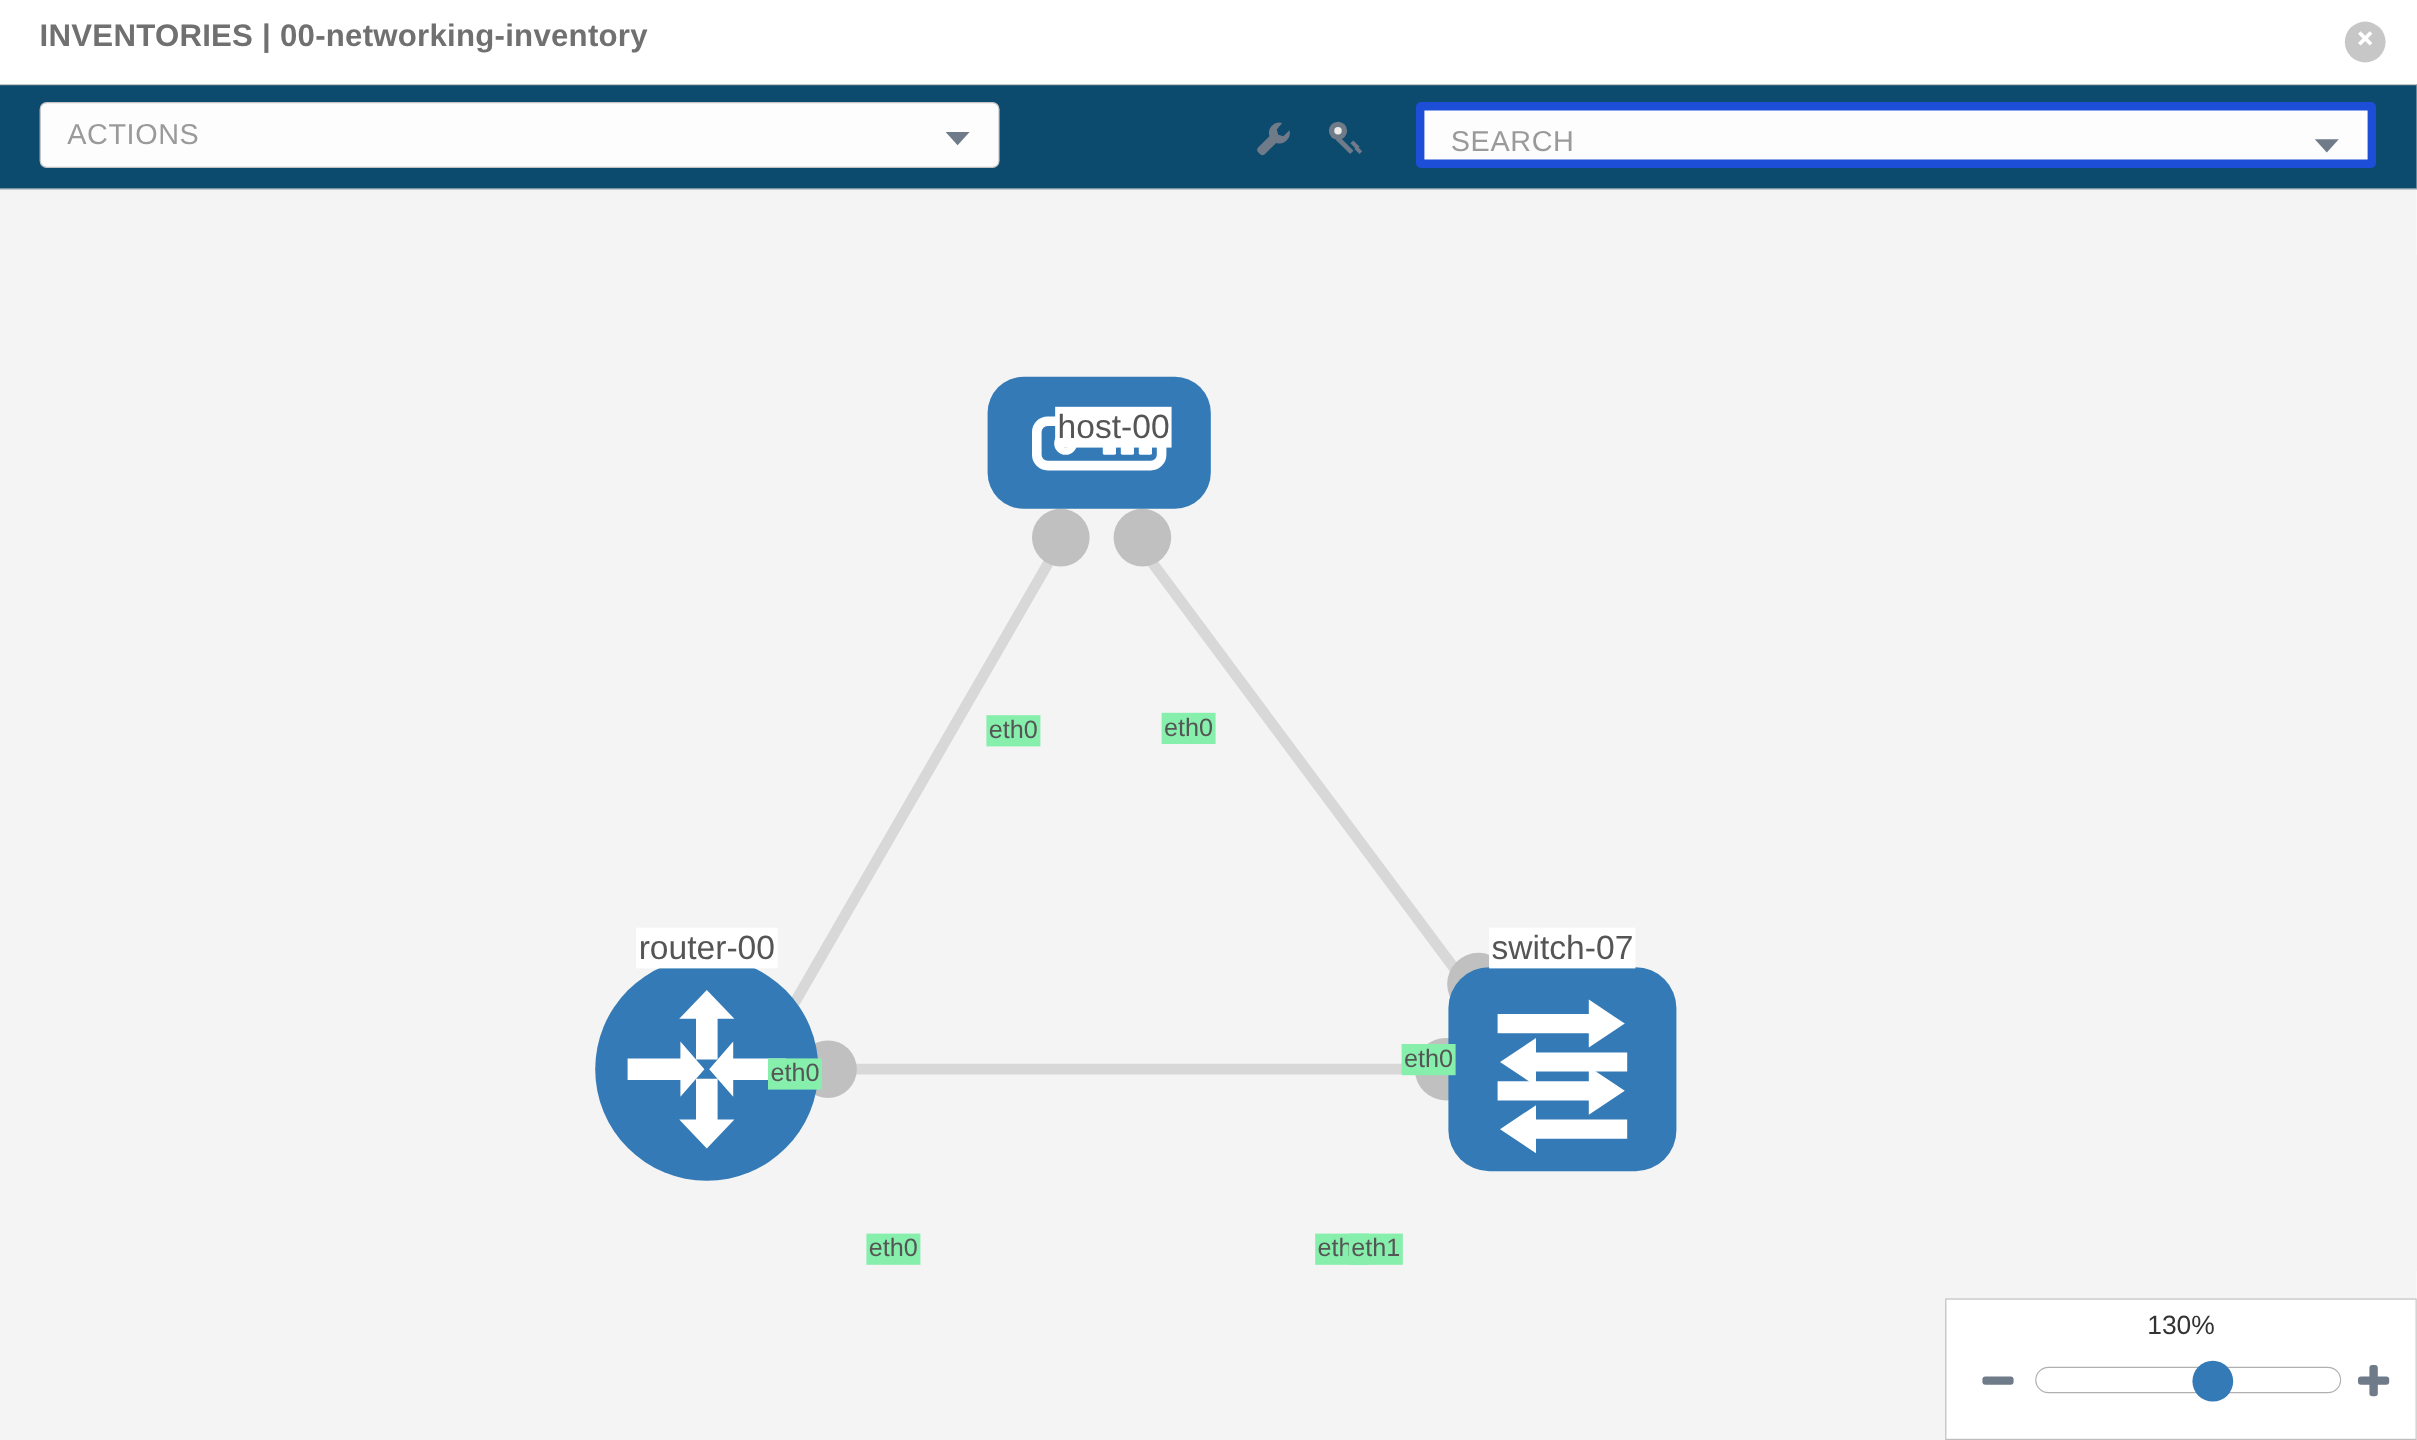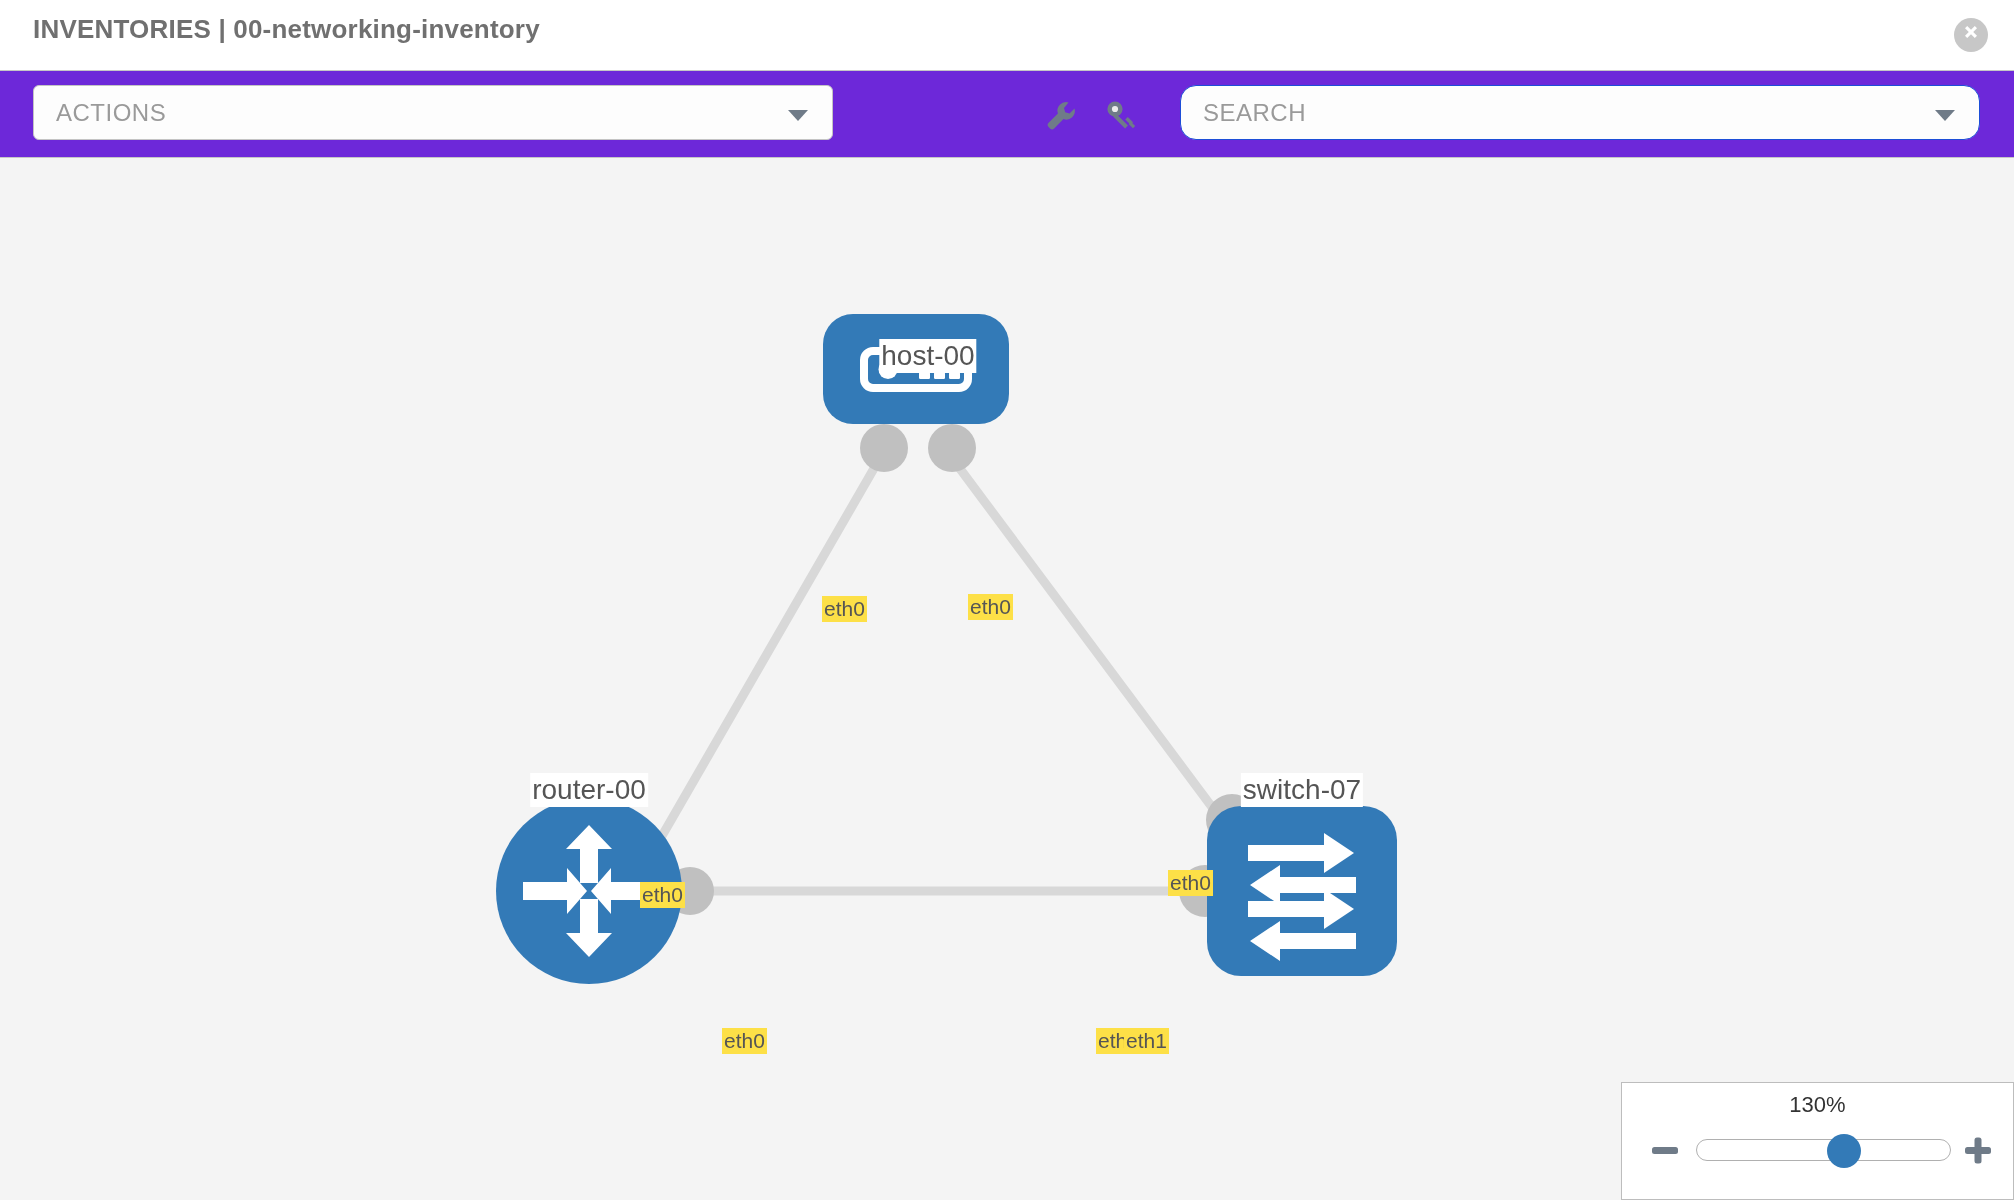--- a/index.html
+++ b/index.html
@@ -24,21 +24,21 @@
   .close-btn {
     position: absolute; right: 26px; top: 18px;
     width: 34px; height: 34px; border-radius: 50%;
     background: #c7c7c7; cursor: pointer;
   }
   .close-btn svg { display: block; width: 34px; height: 34px; }
 
   
   .toolbar {
     position: absolute; left: 0; top: 70px; width: 2014px; height: 88px;
-    background: #6d28d9;
+    background: #0c4a6e;
     border-top: 1px solid #c6c6c6;
     border-bottom: 1px solid #c6c6c6;
     padding-left: 16px;
   }
   .actions-select {
     position: absolute; left: 33px; top: 14px;
     width: 800px; height: 55px;
     background: #fdfdfd;
     border: 1px solid #c4c4c4;
     border-radius: 6px;
@@ -58,22 +58,22 @@
   .tool-icon {
     position: absolute; top: 24px; width: 40px; height: 40px; cursor: pointer;
   }
   .tool-icon svg { display: block; width: 40px; height: 40px; }
   .icon-wrench { left: 1040px; }
   .icon-key { left: 1100px; }
   .search-box {
     position: absolute; left: 1180px; top: 14px;
     width: 800px; height: 55px;
     background: #fdfdfd;
-    border: 1px solid #1d4ed8;
-    border-radius: 16px;
+    border: 7px solid #1d4ed8;
+    border-radius: 4px;
     cursor: text;
   }
   .search-label {
     position: absolute; left: 22px; top: 13px;
     font-size: 24px; color: #9a9a9a; letter-spacing: 0.5px;
   }
 
   
   .canvas {
     position: absolute; left: 0; top: 158px;
@@ -89,21 +89,21 @@
     font-size: 28px; color: #555555;
     background: #ffffff;
     white-space: nowrap;
     transform: translateX(-50%);
     padding: 0 2px;
     line-height: 34px;
   }
   .iface-label {
     position: absolute;
     font-size: 21px; color: #555555;
-    background: #fde047;
+    background: #86efac;
     white-space: nowrap;
     padding: 0 2px;
     line-height: 26px;
   }
 
   
   .zoom-panel {
     position: absolute; left: 1621px; top: 1082px;
     width: 393px; height: 118px;
     background: #ffffff;

